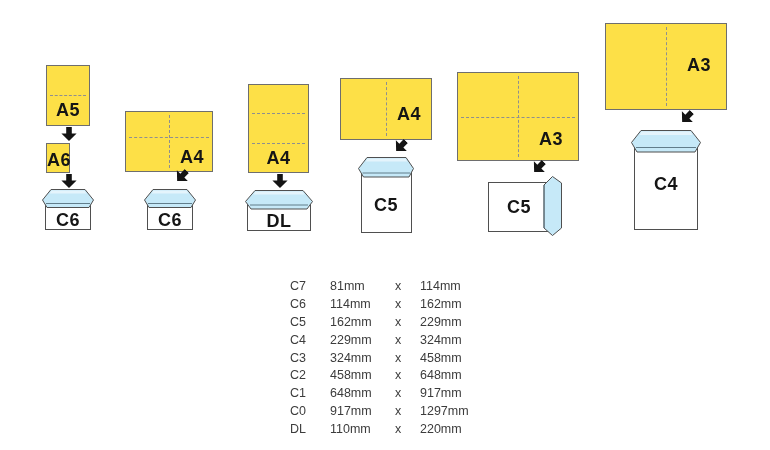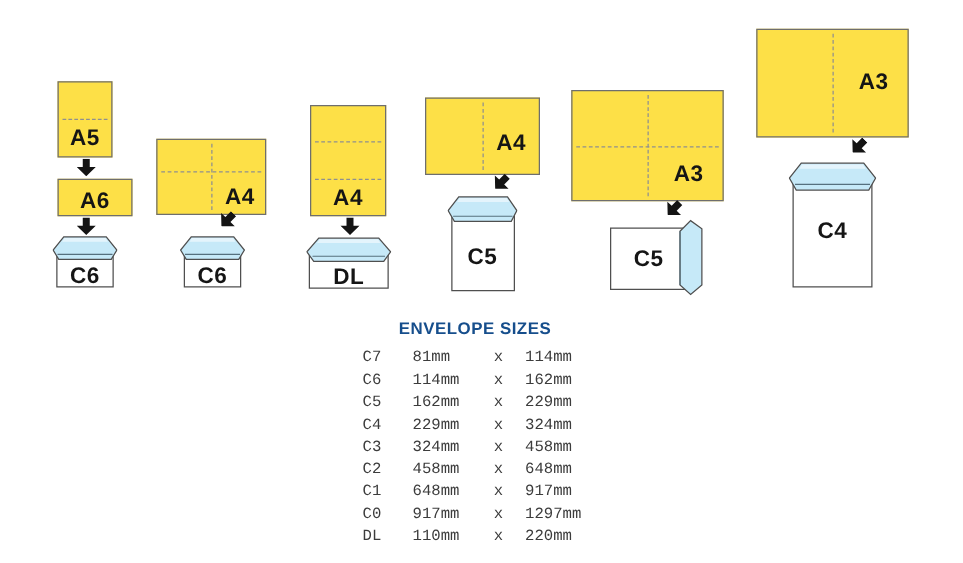--- a/index.html
+++ b/index.html
@@ -20,41 +20,41 @@
   
   .env{position:absolute;}
   .env svg{position:absolute;left:0;top:0;display:block;}
   .env-label{position:absolute;font-weight:700;color:#151515;font-size:18px;line-height:18px;letter-spacing:0.5px;text-align:center;}
   
   .tbl-title{
     position:absolute;left:288px;top:255px;width:184px;text-align:center;
     font-size:13.5px;font-weight:700;color:#164e8c;letter-spacing:0.4px;
   }
   .tbl{position:absolute;left:290px;top:277px;}
-  .row{display:flex;height:17.9px;align-items:center;font-size:12.5px;color:#3c3c3c;font-family:Liberation Mono, monospace;}
+  .row{display:flex;height:17.9px;align-items:center;font-size:12.5px;color:#3c3c3c;}
   .row .c-size{width:40px;}
   .row .c-dim1{width:65px;}
   .row .c-sep{width:25px;}
   .row .c-dim2{width:70px;}
 </style>
 </head>
 <body>
 
 <div id="canvas">
 
   <div class="paper" style="left:46px;top:65px;width:44px;height:61px;">
     <div class="dash-h" style="top:29px;"></div>
     <div class="lbl center-h" style="top:35px;">A5</div>
   </div>
   <div class="arrow" style="left:60px;top:127px;">
     <svg width="18" height="14">
         <path d="M6.2,0 h5.6 v6.5 h4.8 L9,14 L1.4,6.5 h4.8 z" fill="#141414"></path>
       </svg>
   </div>
-  <div class="paper" style="left:46px;top:143px;width:60px;height:30px;">
+  <div class="paper" style="left:46px;top:143px;width:24px;height:30px;">
     <div class="lbl center-h" style="top:7px;">A6</div>
   </div>
   <div class="arrow" style="left:60px;top:174px;">
     <svg width="18" height="14">
         <path d="M6.2,0 h5.6 v6.5 h4.8 L9,14 L1.4,6.5 h4.8 z" fill="#141414"></path>
       </svg>
   </div>
   <div class="env" style="left:42px;top:188px;width:52px;height:44px;">
     <svg width="52" height="44">
       <rect x="3.5" y="10.5" width="45" height="31" fill="#ffffff" stroke="#4f4f4f"></rect>
@@ -155,21 +155,20 @@
   <div class="env" style="left:631px;top:129px;width:70px;height:102px;">
     <svg width="70" height="102">
       <rect x="3.5" y="13.5" width="63" height="87" fill="#ffffff" stroke="#4f4f4f"></rect>
       <polygon points="10,1.5 60,1.5 69.5,13.5 64,23 6,23 0.5,13.5" fill="#c6e9f8" stroke="#4f4f4f"></polygon>
       <polygon points="10.6,2.5 59.4,2.5 61.6,6 8.4,6" fill="#e4f4fc"></polygon>
       <line x1="5" y1="18.5" x2="65" y2="18.5" stroke="#56707e" stroke-width="0.9"></line>
     </svg>
     <div class="env-label" style="left:0;right:0;top:46px;">C4</div>
   </div>
 
-  <div class="tbl-title">ENVELOPE SIZES</div>
 
   <div class="tbl">
     <div class="row">
       <span class="c-size">C7</span>
       <span class="c-dim1">81mm</span>
       <span class="c-sep">x</span>
       <span class="c-dim2">114mm</span>
     </div>
     <div class="row">
       <span class="c-size">C6</span>

